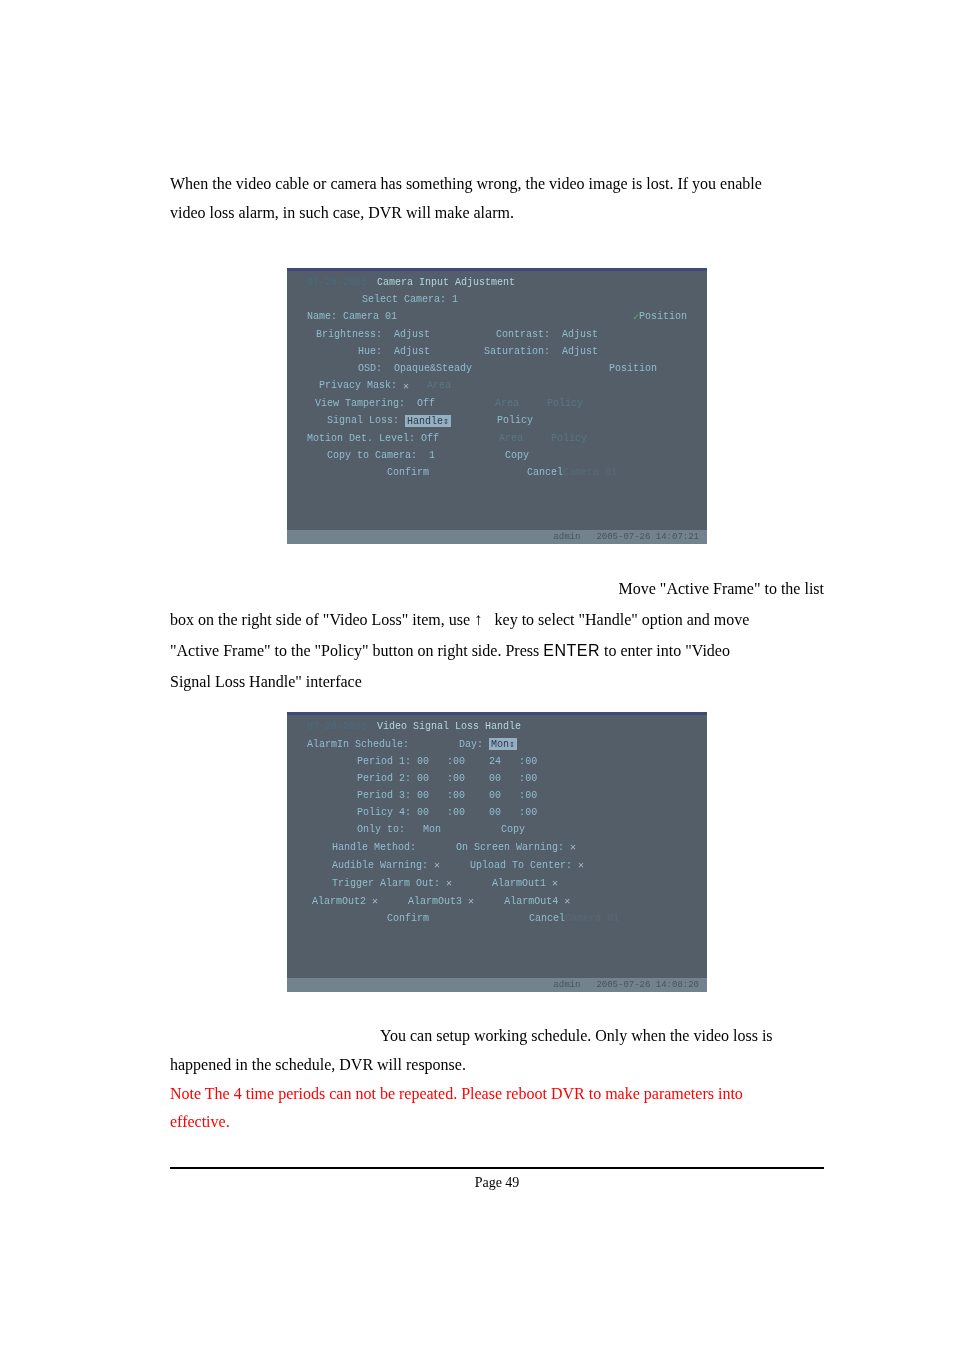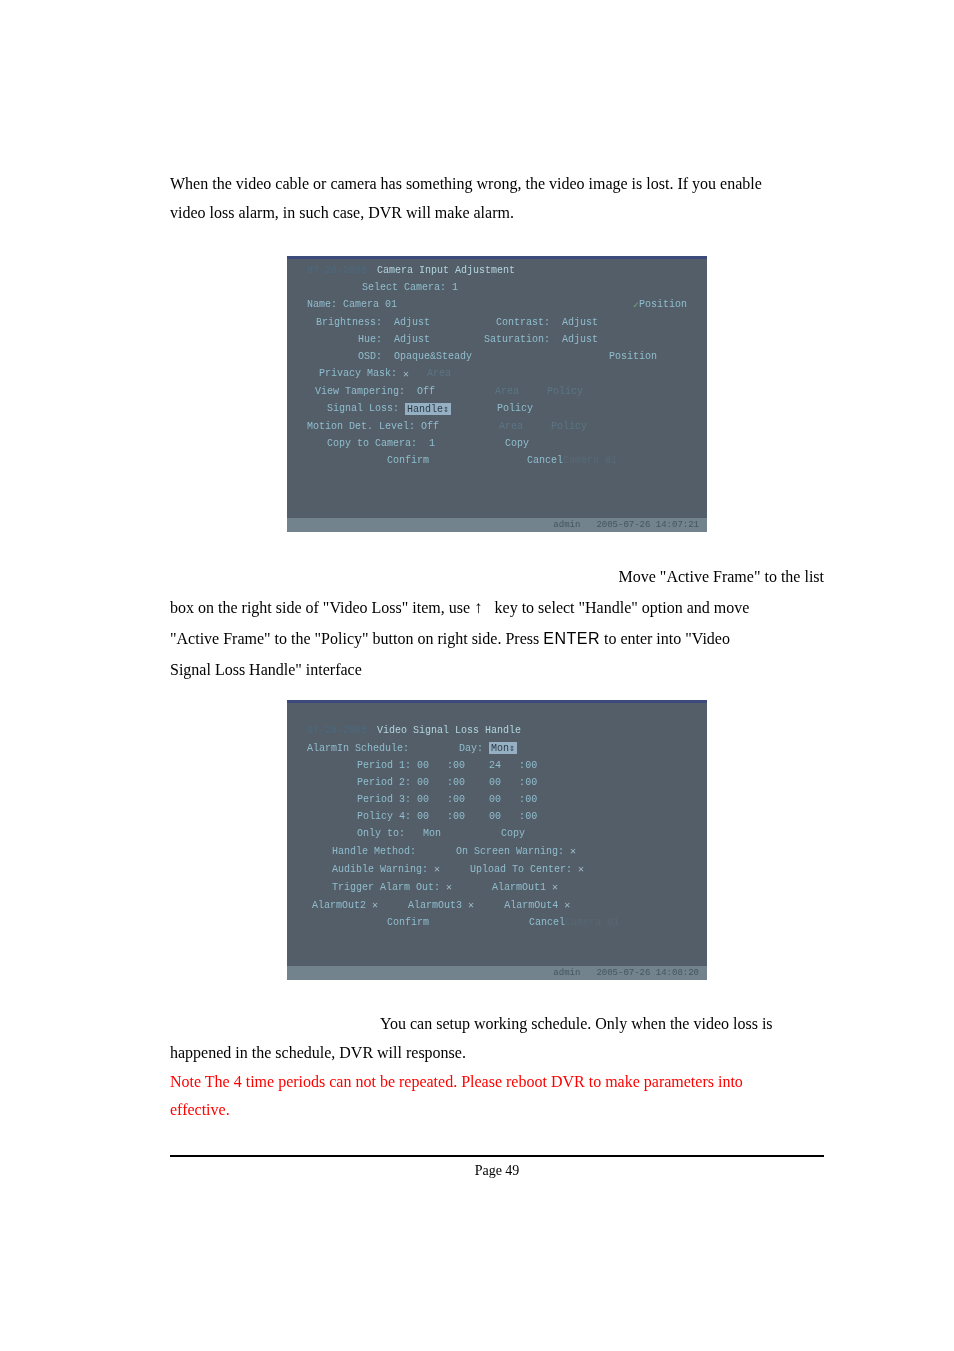--- a/index.html
+++ b/index.html
@@ -10,21 +10,21 @@
       background: #fff;
       width: 954px;
       margin: 0 auto;
       padding: 0;
     }
     .page-container {
       padding: 170px 130px 40px 170px;
     }
     .intro-text {
       line-height: 1.8;
-      margin-bottom: 28px;
+      margin-bottom: 40px;
       text-align: justify;
     }
     .intro-text p:first-child {
       margin-bottom: 0;
     }
     .dvr-screenshot {
       margin: 0 auto 30px;
       display: block;
       border-top: 3px solid #3c4a7c;
     }
@@ -217,21 +217,21 @@
     <div>
       <span>"Active Frame" to the "Policy" button on right side. Press </span>
       <span class="enter-key">ENTER</span>
       <span> to enter into "Video</span>
     </div>
     <div>Signal Loss Handle" interface</div>
   </div>
 
   <div class="dvr-screenshot second">
     <div class="dvr-body">
-      <div class="dvr-line" style="padding-top:6px;margin-top:16px;">
+      <div class="dvr-line" style="padding-top:6px;">
         <span class="dvr-date-prefix">07-26-2005</span>
         <span style="color:#b2d6e0;">Video Signal Loss Handle</span>
       </div>
       <div class="dvr-line">
         <span>AlarmIn Schedule:</span>
         <span style="width:50px;"></span>
         <span>Day:</span><span> </span>
         <span class="dvr-highlight"><span>Mon</span>⇕</span>
       </div>
       <div class="dvr-line" style="padding-left:70px;">

